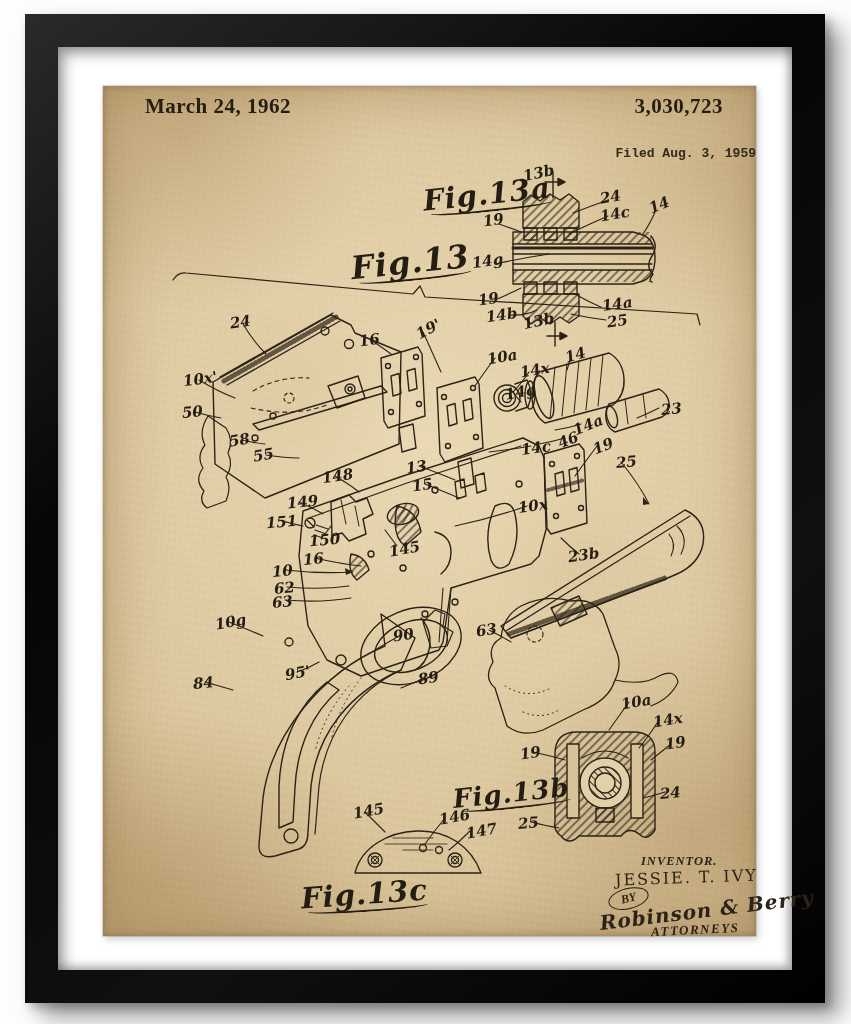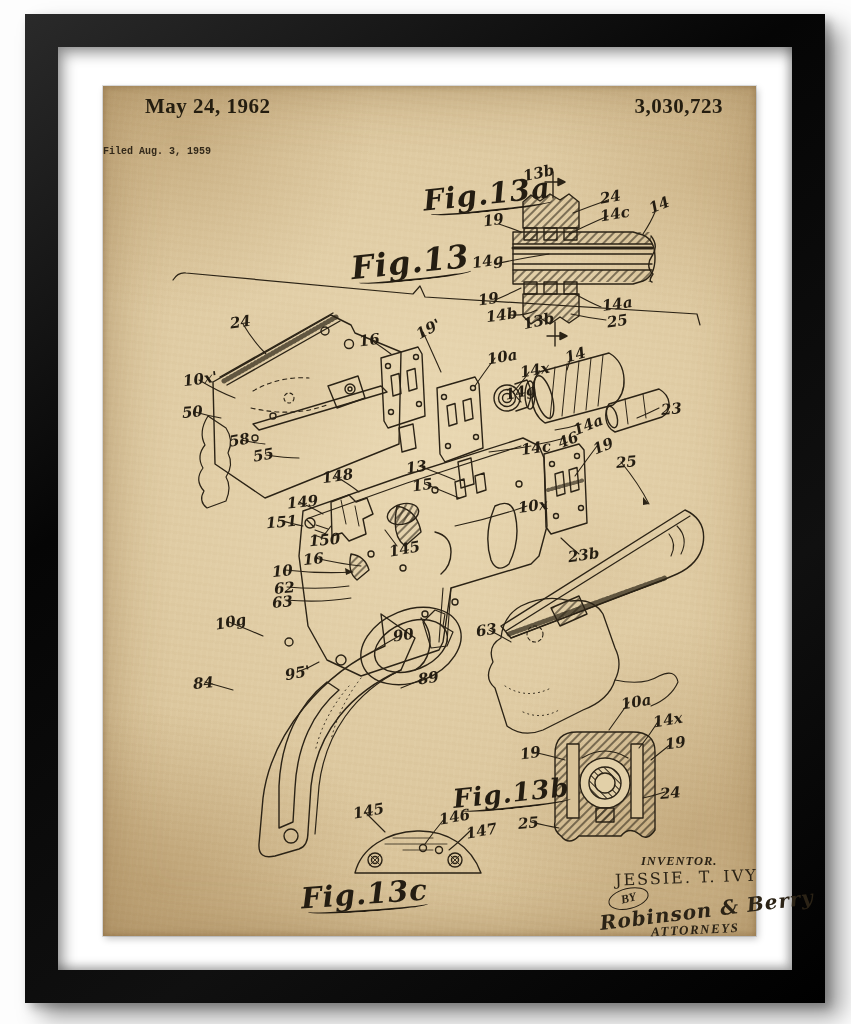--- a/index.html
+++ b/index.html
@@ -32,22 +32,22 @@
   .hdr-date,.hdr-number{position:absolute;top:8px;font-weight:700;font-size:21px;
          letter-spacing:.5px;color:#241d10;white-space:nowrap}
   .hdr-date{left:42px}
   .hdr-number{left:512px;width:108px;text-align:right}
   .hdr-inventor{position:absolute;top:12px;left:0;right:0;text-align:center;
          font-family:"Liberation Sans",sans-serif;font-size:14px;font-weight:600;
          letter-spacing:2.5px;color:#2e261a}
   .hdr-title{position:absolute;top:36px;left:0;right:0;text-align:center;
          font-family:"Liberation Mono",monospace;font-size:13px;font-weight:700;
          letter-spacing:.5px;color:#33291a}
-  .hdr-filed{position:absolute;top:60px;left:0;right:0;text-align:left;
-         font-family:"Liberation Mono",monospace;font-size:10px;font-weight:700;color:#33291a}
+  .hdr-filed{position:absolute;top:60px;left:0;right:0;text-align:right;
+         font-family:"Liberation Mono",monospace;font-size:13px;font-weight:700;color:#33291a}
   .art{position:absolute;left:0;top:0;width:653px;height:850px}
   .pl{position:absolute;font-family:"DejaVu Serif",serif;font-style:italic;font-weight:700;
       font-size:15px;color:#241d12;white-space:nowrap;line-height:1}
   .fig{position:absolute;font-family:"DejaVu Serif",serif;font-style:italic;font-weight:700;
       letter-spacing:1px;color:#241d12;white-space:nowrap;line-height:1}
   .fig::after{content:"";display:block;height:6px;margin-top:-5px;margin-left:6px;
       border-bottom:2.4px solid #241d12;border-radius:50%}
   .sig div{position:absolute;white-space:nowrap}
   .sig-cap{left:538px;top:768px;width:112px;text-align:left;font-style:italic;
       font-size:12.5px;letter-spacing:1px;font-weight:700}
@@ -62,21 +62,21 @@
       letter-spacing:1.5px;transform:rotate(-3deg)}
 </style>
 </head>
 <body>
 
 <div class="scene">
  <div class="frame">
   <div class="mat">
    <div class="paper">
 
-    <div class="hdr-date">May 24, 1962</div>
+    <div class="hdr-date">March 24, 1962</div>
     <div class="hdr-number">3,030,723</div>
     <div class="hdr-filed">Filed Aug. 3, 1959</div>
 
     <svg class="art" viewBox="0 0 653 850" xmlns="http://www.w3.org/2000/svg">
       <defs>
         <pattern id="h1" patternUnits="userSpaceOnUse" width="6" height="6" patternTransform="rotate(45)">
           <line x1="3" y1="0" x2="3" y2="6" stroke="#2b2316" stroke-width="1.1"></line>
         </pattern>
         <pattern id="h2" patternUnits="userSpaceOnUse" width="5" height="5" patternTransform="rotate(-45)">
           <line x1="2.5" y1="0" x2="2.5" y2="5" stroke="#2b2316" stroke-width="1"></line>

